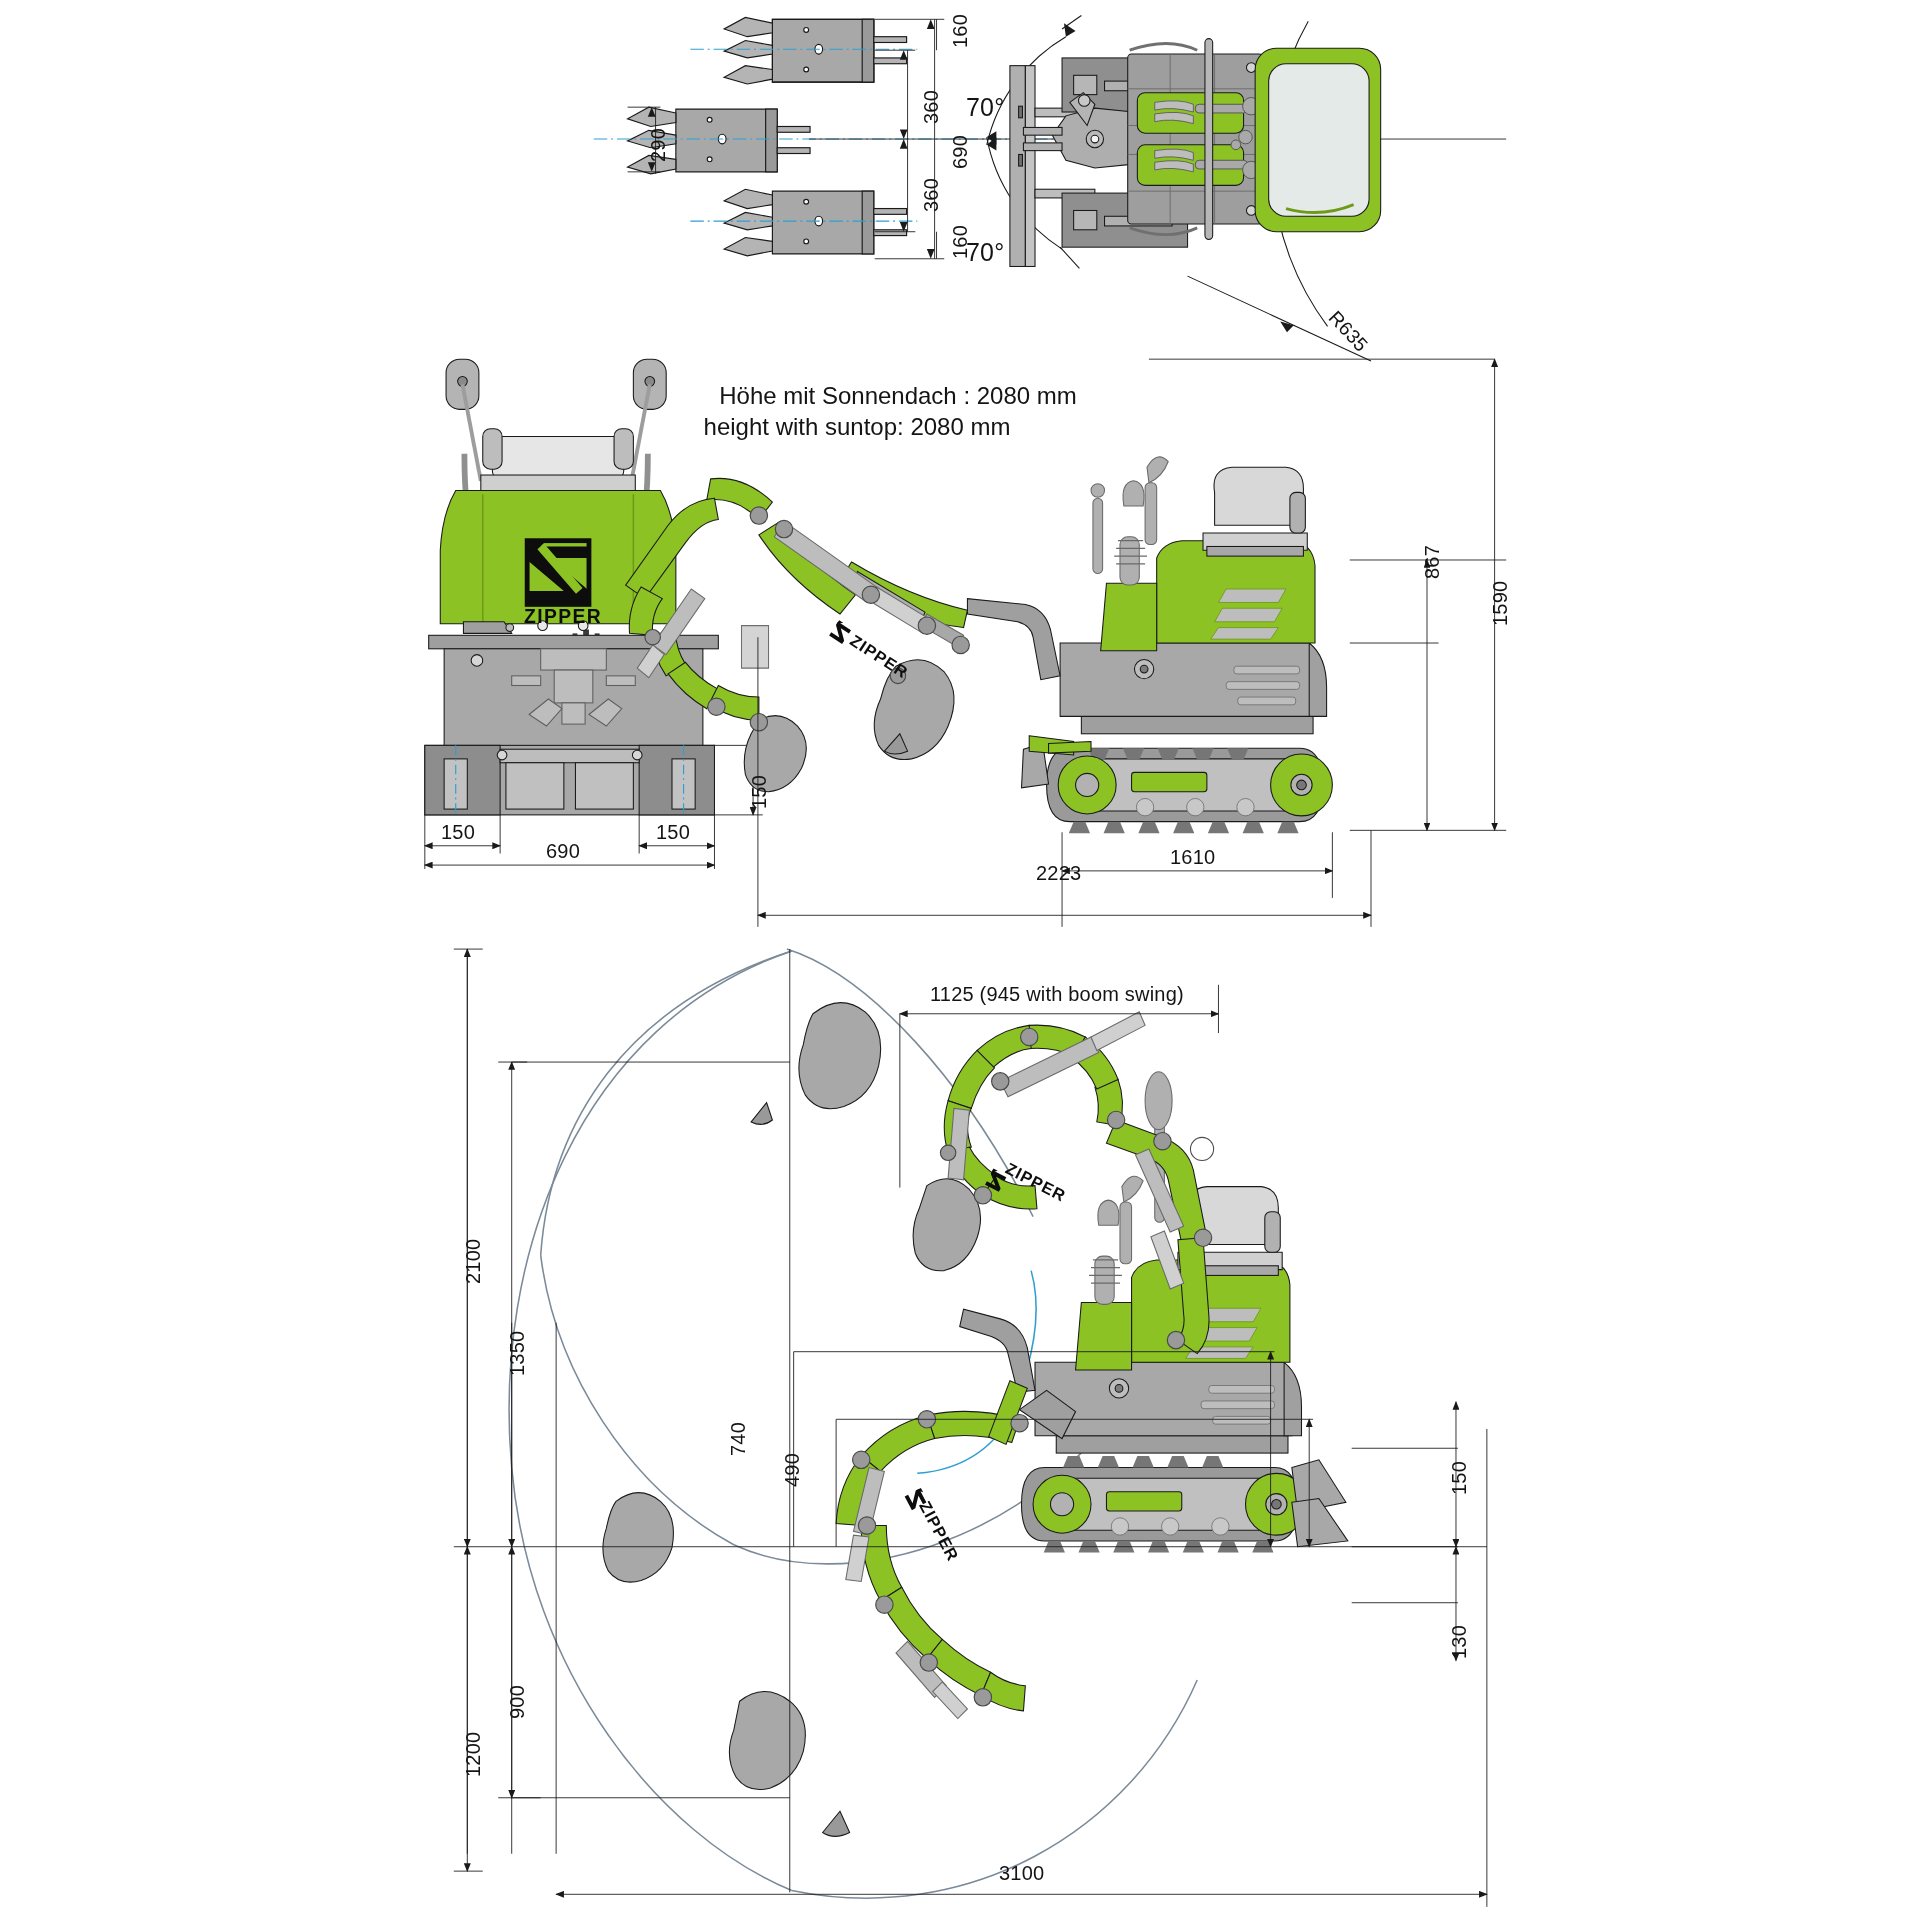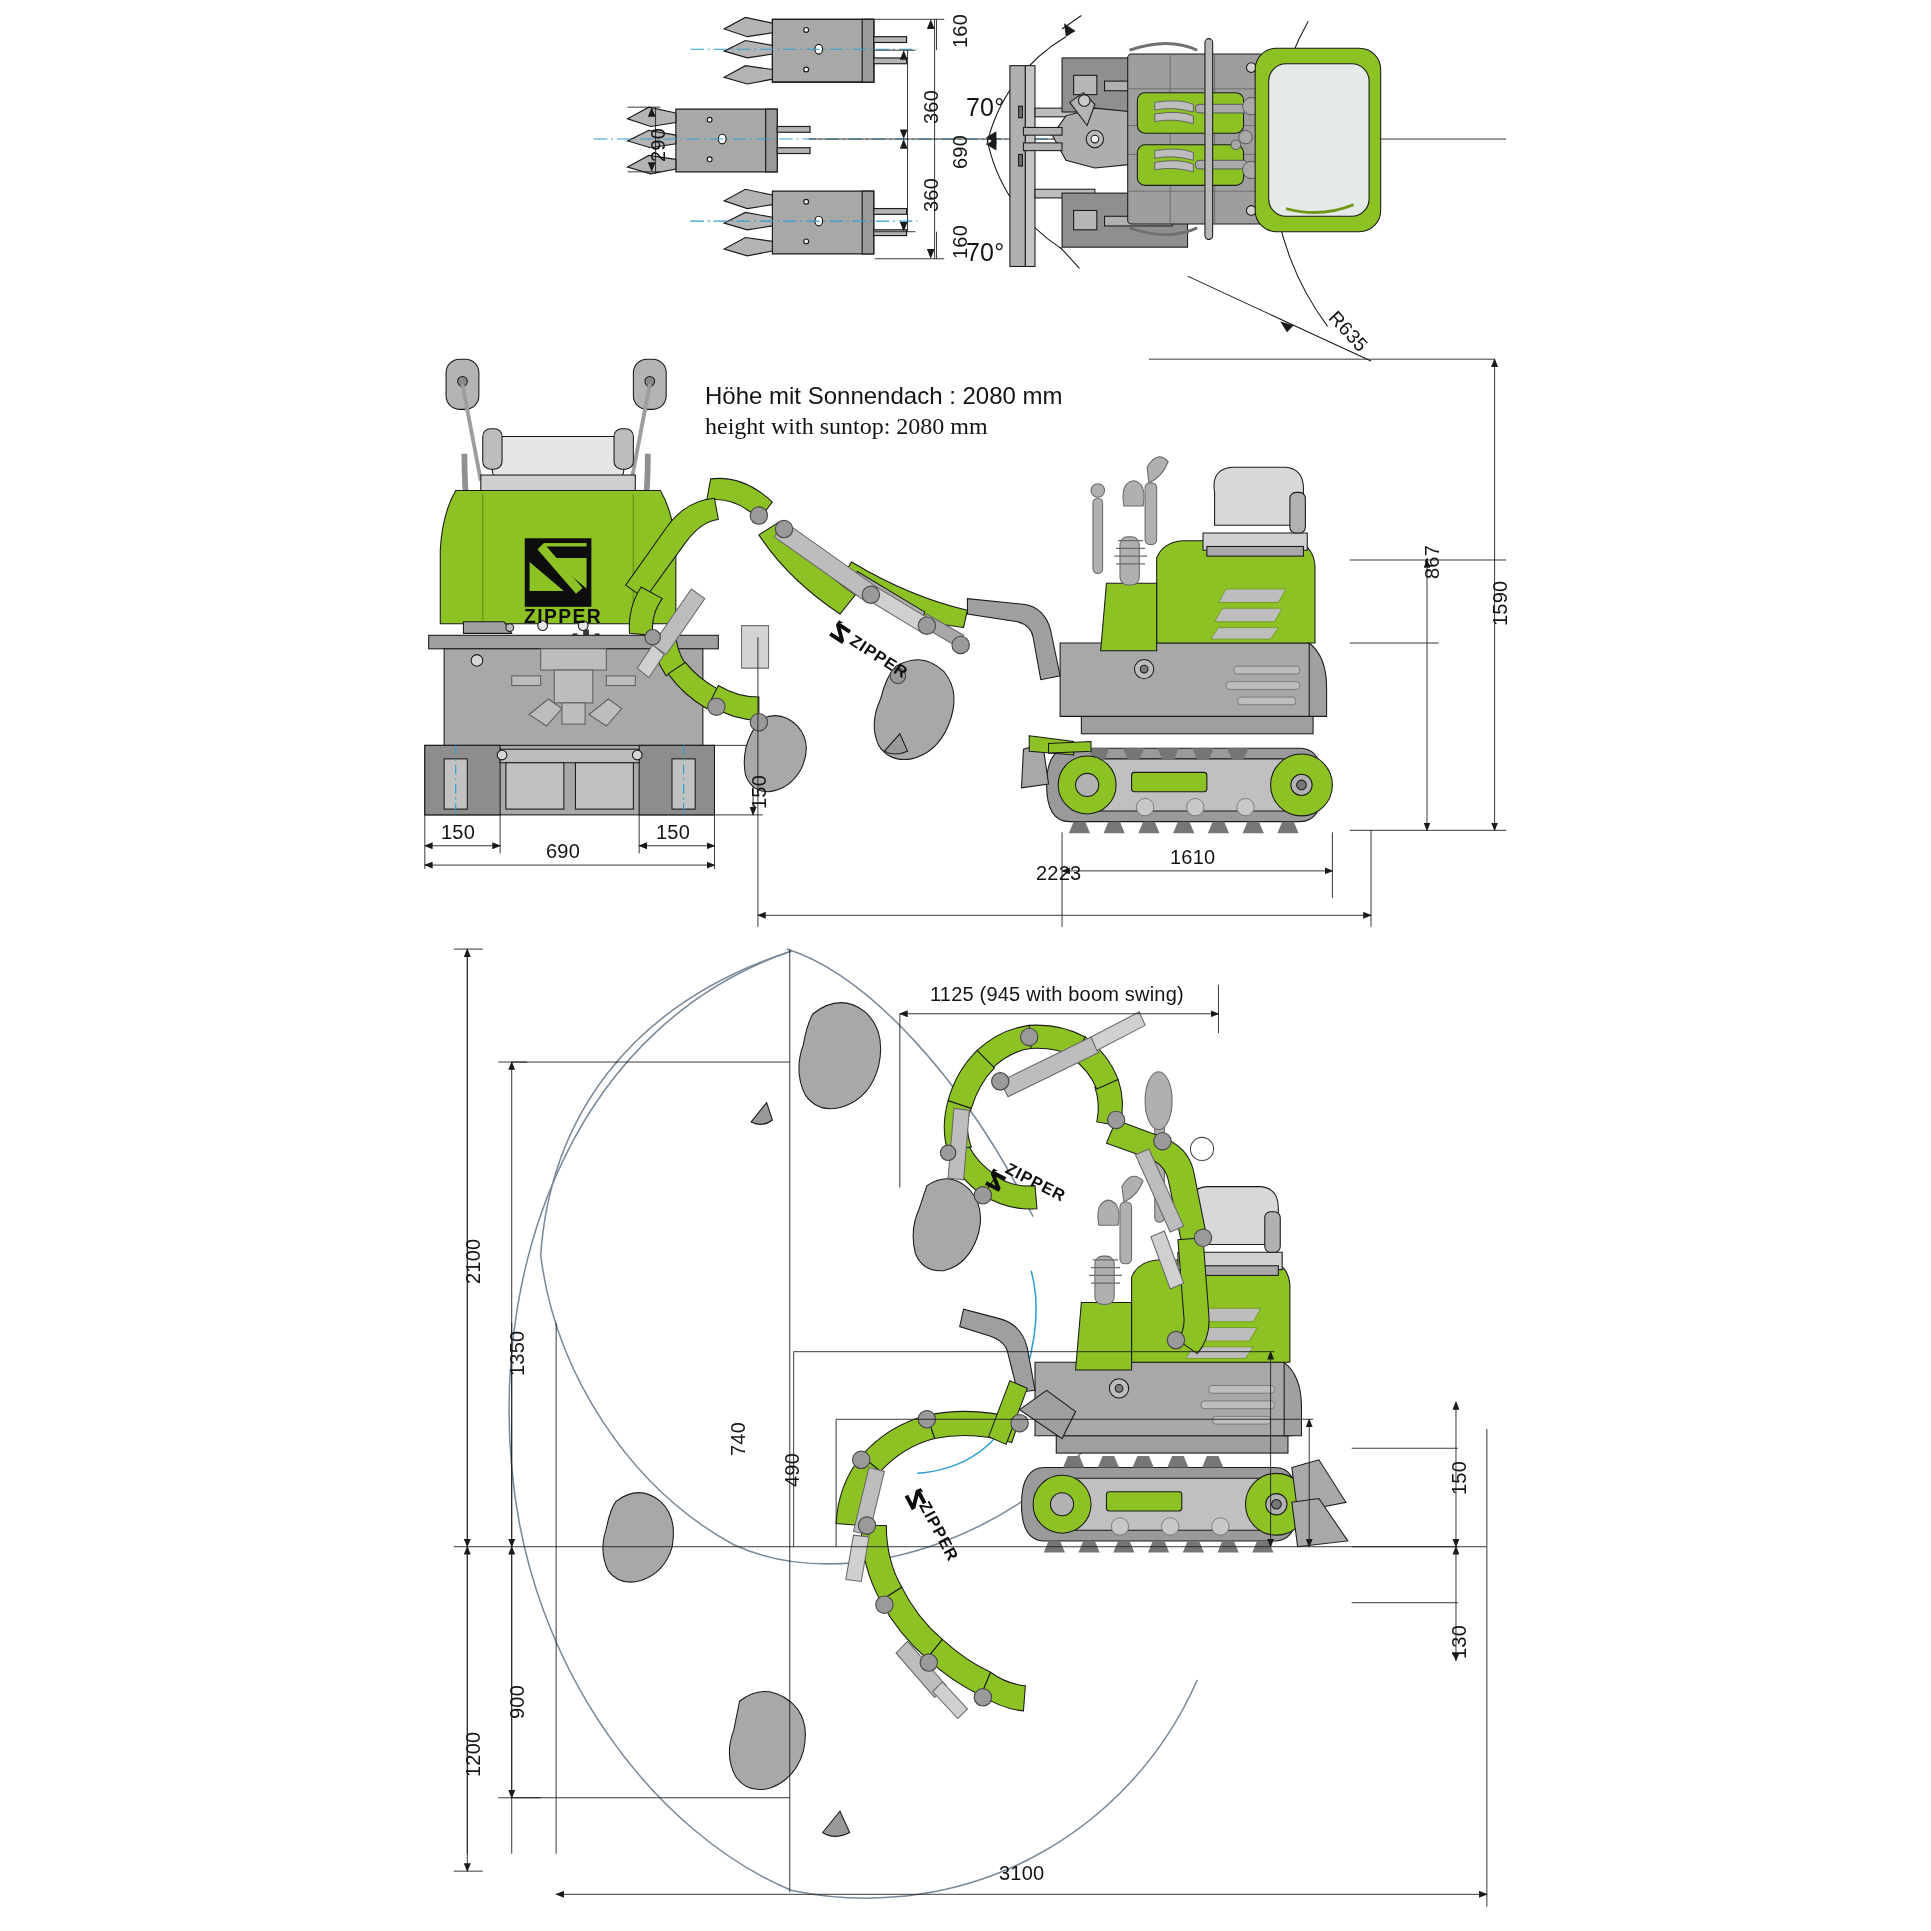--- a/index.html
+++ b/index.html
@@ -1,21 +1,21 @@
 <!DOCTYPE html>
 <html><head>
 <meta charset="utf-8">
 <style>
   html,body{margin:0;padding:0;background:#ffffff;}
   body{width:1931px;height:1931px;position:relative;font-family:"Liberation Sans",sans-serif;color:#1a1a1a;overflow:hidden;}
   .sheet{position:absolute;left:0;top:0;width:1931px;height:1931px;}
   svg{position:absolute;left:0;top:0;}
   .dimtxt{position:absolute;font-family:"Liberation Sans",sans-serif;font-size:20px;color:#141414;white-space:nowrap;letter-spacing:0.2px;}
   .dimtxt.rot{transform-origin:0 0;transform:rotate(-90deg);}
-  .note{position:absolute;font-family:"Liberation Sans",sans-serif;font-size:24px;color:#141414;white-space:nowrap;text-align:left;}
+  .note{position:absolute;font-family:"Liberation Sans",sans-serif;font-size:24px;color:#141414;white-space:nowrap;text-align:center;}
   .brandtxt{position:absolute;font-family:"Liberation Sans",sans-serif;font-weight:bold;color:#0d0d0d;white-space:nowrap;}
   .rot-r635{transform-origin:0 0;transform:rotate(47deg);font-size:19.3px;}
   .rot-zip{transform-origin:0 0;}
 </style>
 </head>
 <body>
 
 <div class="sheet">
 
 <svg width="1931" height="1931" viewBox="0 0 2000 2000">
@@ -616,21 +616,21 @@
 <div class="dimtxt rot" style="left:920px;top:124px;">360</div>
 <div class="dimtxt rot" style="left:647px;top:162px;">290</div>
 <div class="dimtxt rot" style="left:949px;top:169px;">690</div>
 <div class="dimtxt rot" style="left:920px;top:212px;">360</div>
 <div class="dimtxt rot" style="left:949px;top:259px;">160</div>
 <div class="dimtxt" style="left:966px;top:93px;font-size:25px;">70°</div>
 <div class="dimtxt" style="left:966px;top:238px;font-size:25px;">70°</div>
 <div class="dimtxt rot-r635" style="left:1340px;top:307px;position:absolute;">R635</div>
 
 <div class="note" style="left:705px;top:382px;width:386px;">Höhe mit Sonnendach : 2080 mm</div>
-<div class="note" style="left:705px;top:413px;width:386px;font-family:Liberation Serif, serif;">height with suntop: 2080 mm</div>
+<div class="note" style="left:664px;top:413px;width:386px;">height with suntop: 2080 mm</div>
 
 <div class="brandtxt" style="left:524px;top:606px;font-size:19.3px;letter-spacing:1.4px;">ZIPPER</div>
 
 <div class="dimtxt" style="left:441px;top:821px;">150</div>
 <div class="dimtxt" style="left:656px;top:821px;">150</div>
 <div class="dimtxt" style="left:546px;top:840px;">690</div>
 <div class="dimtxt rot" style="left:748px;top:809px;">150</div>
 
 <div class="brandtxt rot-zip" style="left:857px;top:631px;font-size:16.4px;letter-spacing:1px;transform:rotate(33deg);">ZIPPER</div>
 

